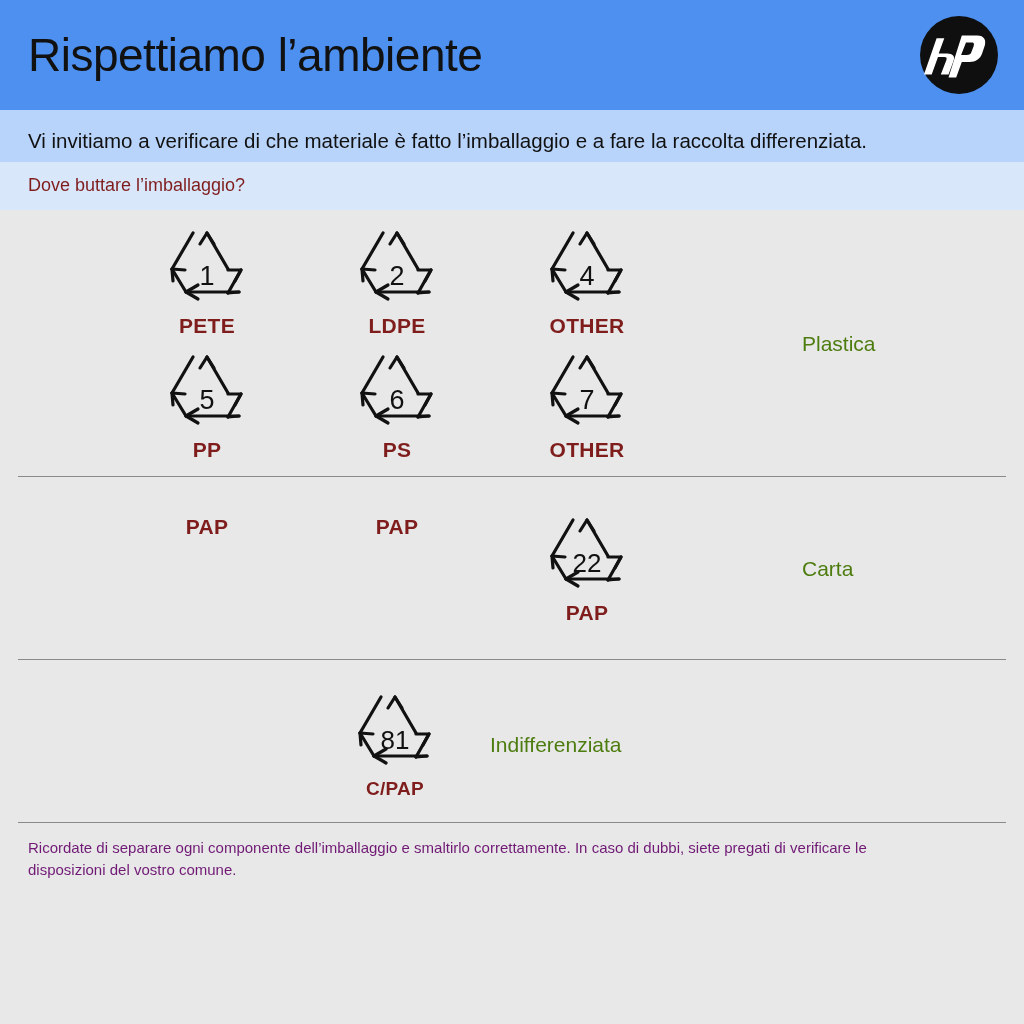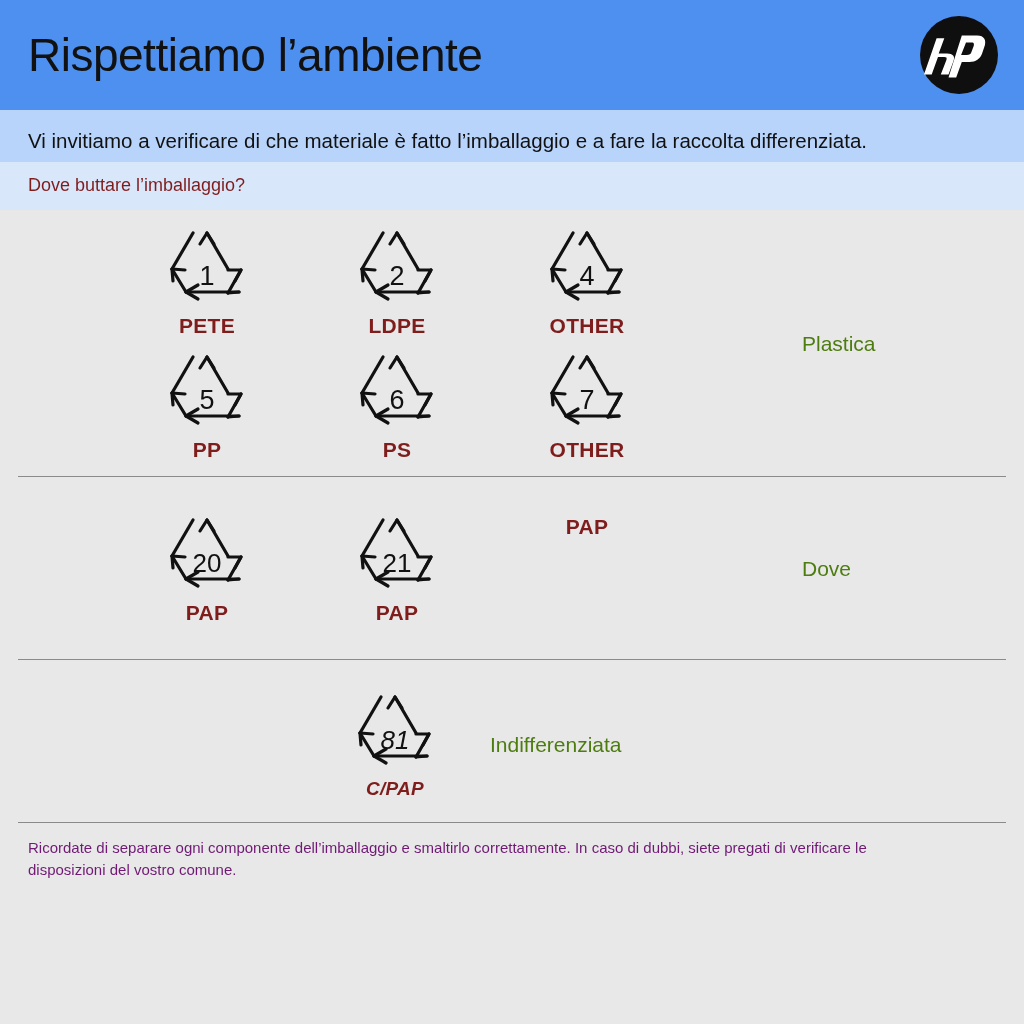--- a/index.html
+++ b/index.html
@@ -126,21 +126,21 @@
     background: #8a8a8a;
     margin: 0 18px;
   }
 
   
   .sec-paper { padding-top: 36px; padding-bottom: 34px; }
   .sec-paper .label-wrap { margin-left: 120px; }
 
   
   .sec-mixed { padding-top: 30px; padding-bottom: 22px; }
-  .sec-mixed .symbols { padding-left: 300px; font-style: italic; }
+  .sec-mixed .symbols { padding-left: 300px; }
   .sec-mixed .label-wrap { }
 
   
   .footer {
     border-top: 1px solid #8a8a8a;
     margin: 0 18px;
     padding: 14px 10px 16px 10px;
   }
   .footer-text {
     font-size: 15px;
@@ -312,68 +312,51 @@
         <div class="section-label">Plastica</div>
       </div>
     </div>
 
     <div class="divider"></div>
 
     <div class="section sec-paper">
       <div class="symbols">
         <div class="row">
           <div class="cell">
-            <div class="tri-wrap">
-              <svg viewBox="0 0 104 86" aria-hidden="true">
-                <g fill="none" stroke="#111111" stroke-width="3.2" stroke-linecap="round" stroke-linejoin="round">
-                  <path d="M45 18 L52 7 L59 18"></path>
-                  <path d="M52 7 L73 43"></path>
-                  <path d="M80 55 L86 44 L73 44"></path>
-                  <path d="M86 44 L73 67"></path>
-                  <path d="M84 66 L84 66 L31 66"></path>
-                  <path d="M43 73 L31 66 L43 59"></path>
-                  <path d="M31 66 L17 43"></path>
-                  <path d="M18 55 L17 43 L30 44"></path>
-                  <path d="M17 43 L38 7"></path>
-                  <path d="M73 67 L84 66"></path>
-                </g>
-              </svg>
-              <div class="tri-num two-digit">20</div>
-            </div>
             <div class="code">PAP</div>
           </div>
 
           <div class="cell">
-            <div class="tri-wrap">
-              <svg viewBox="0 0 104 86" aria-hidden="true">
-                <g fill="none" stroke="#111111" stroke-width="3.2" stroke-linecap="round" stroke-linejoin="round">
-                  <path d="M45 18 L52 7 L59 18"></path>
-                  <path d="M52 7 L73 43"></path>
-                  <path d="M80 55 L86 44 L73 44"></path>
-                  <path d="M86 44 L73 67"></path>
-                  <path d="M84 66 L84 66 L31 66"></path>
-                  <path d="M43 73 L31 66 L43 59"></path>
-                  <path d="M31 66 L17 43"></path>
-                  <path d="M18 55 L17 43 L30 44"></path>
-                  <path d="M17 43 L38 7"></path>
-                  <path d="M73 67 L84 66"></path>
-                </g>
-              </svg>
-              <div class="tri-num two-digit">21</div>
-            </div>
             <div class="code">PAP</div>
           </div>
 
           <div class="cell">
+            <div class="tri-wrap">
+              <svg viewBox="0 0 104 86" aria-hidden="true">
+                <g fill="none" stroke="#111111" stroke-width="3.2" stroke-linecap="round" stroke-linejoin="round">
+                  <path d="M45 18 L52 7 L59 18"></path>
+                  <path d="M52 7 L73 43"></path>
+                  <path d="M80 55 L86 44 L73 44"></path>
+                  <path d="M86 44 L73 67"></path>
+                  <path d="M84 66 L84 66 L31 66"></path>
+                  <path d="M43 73 L31 66 L43 59"></path>
+                  <path d="M31 66 L17 43"></path>
+                  <path d="M18 55 L17 43 L30 44"></path>
+                  <path d="M17 43 L38 7"></path>
+                  <path d="M73 67 L84 66"></path>
+                </g>
+              </svg>
+              <div class="tri-num two-digit">22</div>
+            </div>
             <div class="code">PAP</div>
           </div>
         </div>
       </div>
       <div class="label-wrap">
-        <div class="section-label">Dove</div>
+        <div class="section-label">Carta</div>
       </div>
     </div>
 
     <div class="divider"></div>
 
     <div class="section sec-mixed">
       <div class="symbols">
         <div class="row">
           <div class="cell small-code">
             <div class="tri-wrap">

